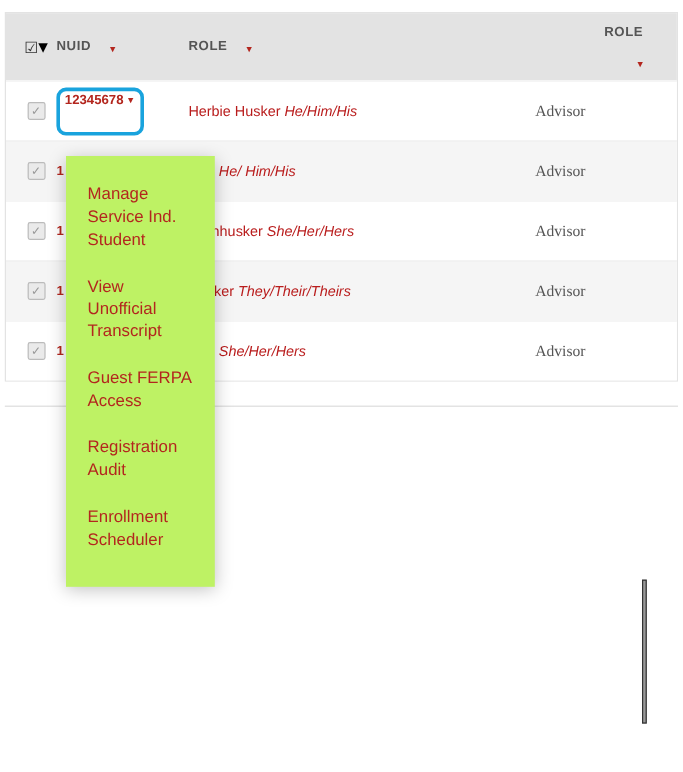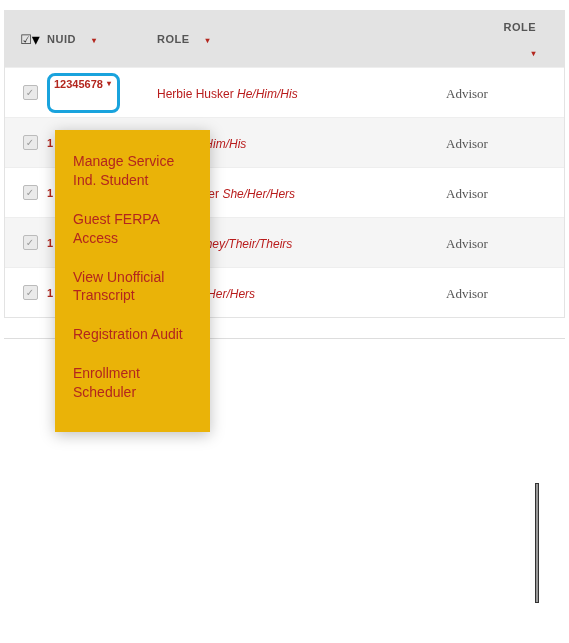--- a/index.html
+++ b/index.html
@@ -103,22 +103,22 @@
     height: 300px;
     margin: 20px 4px 0 4px;
     position: relative;
   }
 
   
   .menu {
     position: absolute;
     top: 130px;
     left: 55px;
-    width: 155px;
-    background: #eab308;
+    width: 124px;
+    background: #bef264;
     box-shadow: 0 3px 14px rgba(0,0,0,0.25);
     padding: 12px 0 20px 0;
     z-index: 100;
   }
   .menu-item {
     padding: 10px 18px;
     font-size: 14px;
     color: #b3261e;
     line-height: 1.35;
     cursor: pointer;
@@ -227,19 +227,19 @@
         <div class="col-role"><span class="role-cell">Advisor</span></div>
         <div class="col-act"></div>
       </div>
     </div>
 </div>
 
 <div class="footer-area"></div>
 
 <div class="menu" id="menu">
     <div class="menu-item">Manage Service Ind. Student</div>
+    <div class="menu-item">View Unofficial Transcript</div>
     <div class="menu-item">Guest FERPA Access</div>
-    <div class="menu-item">View Unofficial Transcript</div>
     <div class="menu-item">Registration Audit</div>
     <div class="menu-item">Enrollment Scheduler</div>
   </div>
 
 <div class="scroll-hint"></div>
 
 </body></html>

